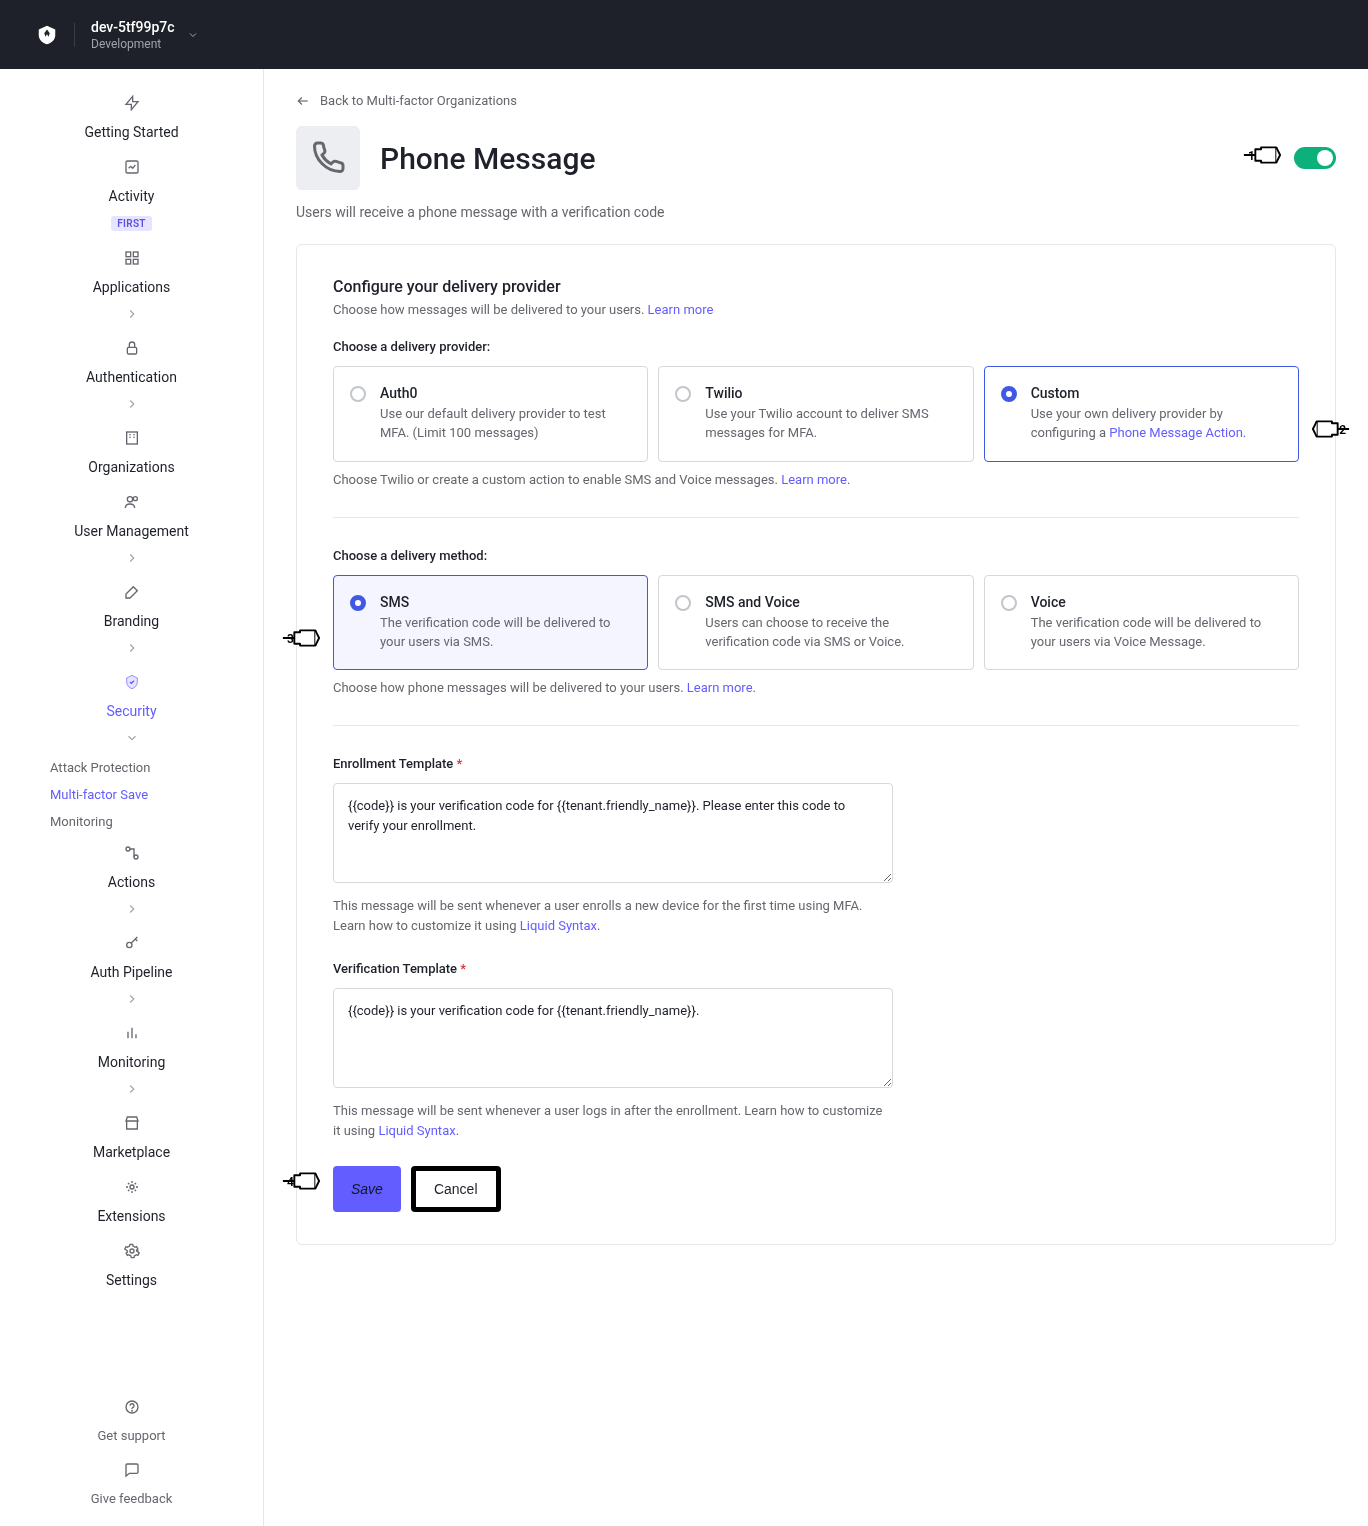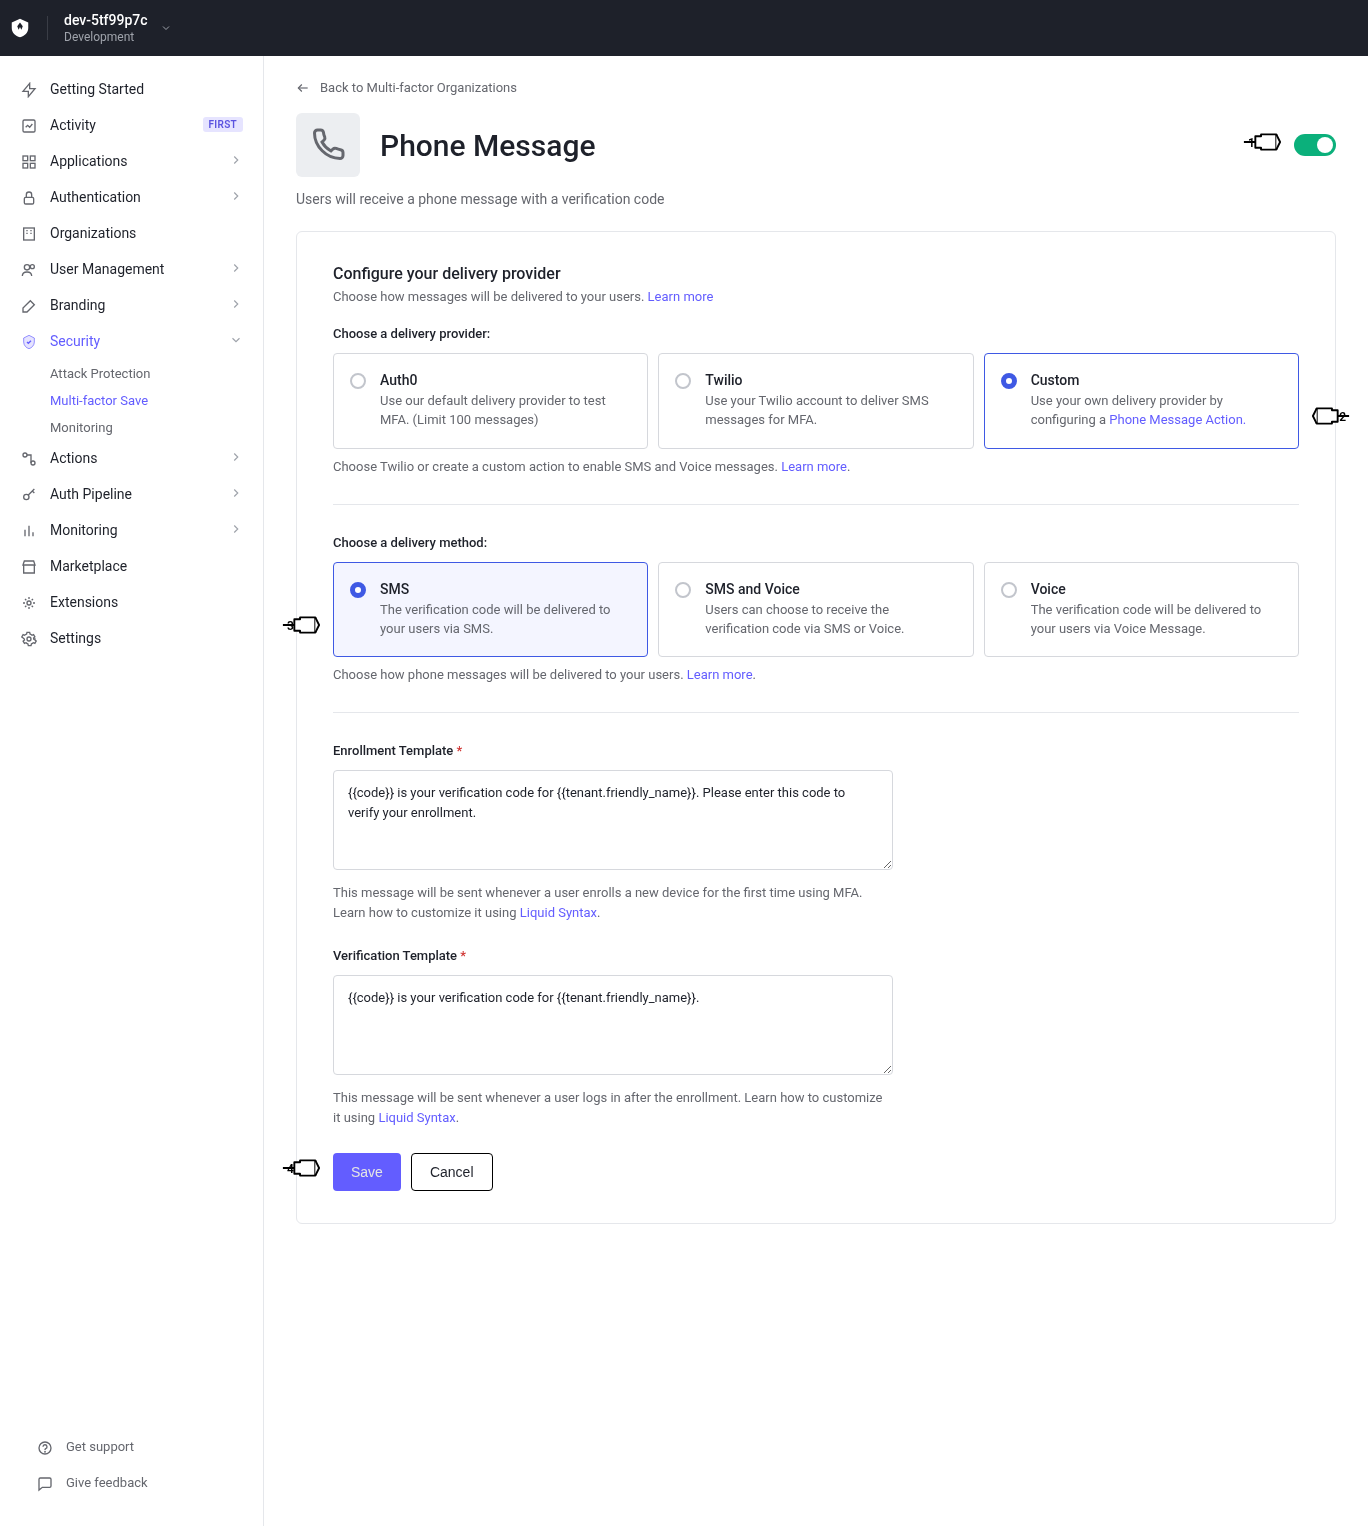--- a/index.html
+++ b/index.html
@@ -1,39 +1,39 @@
 <!DOCTYPE html>
 <html><head>
 <meta charset="utf-8">
 <style>
 * { box-sizing: border-box; margin: 0; padding: 0; }
 body { font-family: -apple-system, BlinkMacSystemFont, "Segoe UI", Roboto, sans-serif; font-size: 14px; color: #1e212a; background: #fff; width: 1368px; }
 a { color: #635dff; text-decoration: none; }
 
 
-.topbar { background: #1e212a; height: 56px; display: flex; align-items: center; padding: 0 9px; color: #fff; justify-content: space-between; }
+.topbar { background: #1e212a; height: 69px; display: flex; align-items: center; padding: 0 36px; color: #fff; justify-content: space-between; }
 .topbar-left { display: flex; align-items: center; gap: 16px; }
 .logo { width: 22px; height: 22px; color: #fff; }
 .vdiv { width: 1px; height: 24px; background: #3a3d46; }
 .tenant { display: flex; align-items: center; gap: 12px; cursor: pointer; }
 .tenant-name { font-size: 14px; font-weight: 500; color: #fff; }
 .tenant-env { font-size: 12px; color: #9fa3ab; margin-top: 2px; }
 .topbar-right { display: flex; align-items: center; gap: 20px; }
 .topbar-btn { background: transparent; border: 1px solid #4a4d55; color: #e5e6e8; padding: 8px 14px; border-radius: 4px; font-size: 13px; cursor: pointer; }
 .topbar-link { display: flex; align-items: center; gap: 6px; color: #e5e6e8; font-size: 13px; cursor: pointer; }
 .topbar-icon { width: 18px; height: 18px; color: #e5e6e8; cursor: pointer; }
 .avatar { width: 24px; height: 24px; border-radius: 50%; background: linear-gradient(135deg,#d4a574,#8b6f47); cursor: pointer; }
 
 
 .layout { display: flex; }
 .sidebar { width: 264px; border-right: 1px solid #e5e7eb; padding: 16px 0; min-height: calc(1526px - 56px); display: flex; flex-direction: column; }
 .main { flex: 1; padding: 24px 32px 60px; }
 
 
-.nav-item { display: flex; align-items: flex-start; padding: 9px 20px; gap: 12px; cursor: pointer; color: #1e212a; font-size: 14px; }
+.nav-item { display: flex; align-items: center; padding: 9px 20px; gap: 12px; cursor: pointer; color: #1e212a; font-size: 14px; flex-direction: column; }
 .nav-icon { width: 18px; height: 18px; flex-shrink: 0; color: #65676e; display: inline-flex; align-items: center; justify-content: center; }
 .nav-label { flex: 1; }
 .nav-caret { width: 14px; height: 14px; color: #9fa3ab; }
 .nav-badge { font-size: 10px; font-weight: 600; background: #e6e4ff; color: #5b53e0; padding: 2px 6px; border-radius: 3px; letter-spacing: 0.3px; }
 .nav-item.active { color: #635dff; }
 .nav-item.active .nav-icon { color: #635dff; }
 .nav-sub { padding: 6px 20px 6px 50px; font-size: 13px; color: #65676e; cursor: pointer; }
 .nav-sub.active { color: #635dff; }
 .sidebar-bottom { margin-top: auto; padding: 8px 16px; }
 .sidebar-bottom .nav-item { color: #65676e; font-size: 13px; }
@@ -71,22 +71,22 @@
 .hint { font-size: 13px; color: #65676e; }
 .hr { border: none; border-top: 1px solid #e5e7eb; margin: 30px 0; }
 
 
 .ta { width: 560px; min-height: 100px; border: 1px solid #d6d8dd; border-radius: 4px; padding: 12px 14px; font-family: inherit; font-size: 13px; color: #1e212a; resize: vertical; line-height: 1.5; }
 .ta-hint { width: 560px; font-size: 13px; color: #65676e; margin-top: 10px; line-height: 1.5; }
 .form-block { margin-bottom: 26px; }
 
 
 .btns { display: flex; gap: 10px; margin-top: 8px; }
-.btn-primary { background: #635dff; color: #e5e5e5; border: none; padding: 2px 18px; border-radius: 4px; font-size: 14px; cursor: pointer; }
-.btn-secondary { background: #fff; color: #1e212a; border: 1px solid #000000; padding: 10px 18px; border-radius: 4px; font-size: 14px; cursor: pointer; }
+.btn-primary { background: #635dff; color: #0f172a; border: none; padding: 2px 18px; border-radius: 4px; font-size: 14px; cursor: pointer; font-style: italic; }
+.btn-secondary { background: #fff; color: #1e212a; border: 5px solid #000000; padding: 10px 18px; border-radius: 4px; font-size: 14px; cursor: pointer; }
 
 
 .ptr { position: absolute; width: 40px; height: 30px; pointer-events: none; z-index: 100; }
 .ptr svg { width: 100%; height: 100%; }
 .ptr.flip svg { transform: scaleX(-1); }
 .ptr .num { position: absolute; top: 9px; font-size: 12px; font-weight: 600; color: #000; }
 .ptr.right .num { left: 6px; }
 .ptr.left .num { right: 5px; }
 
 .rel { position: relative; }

